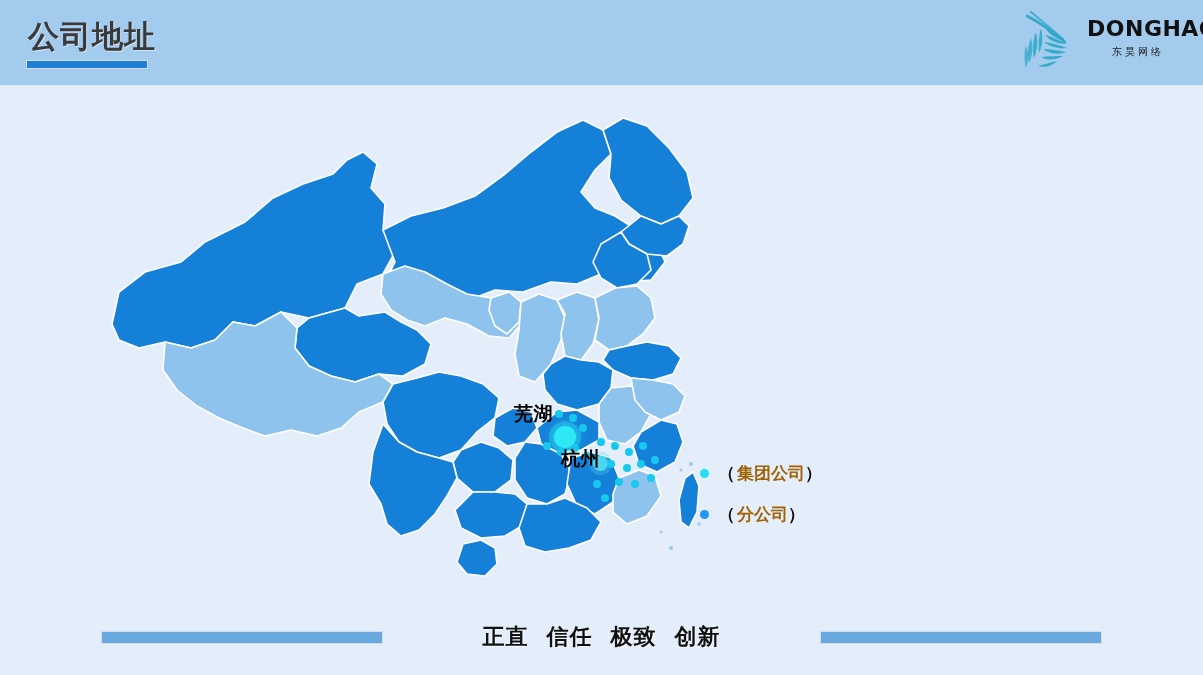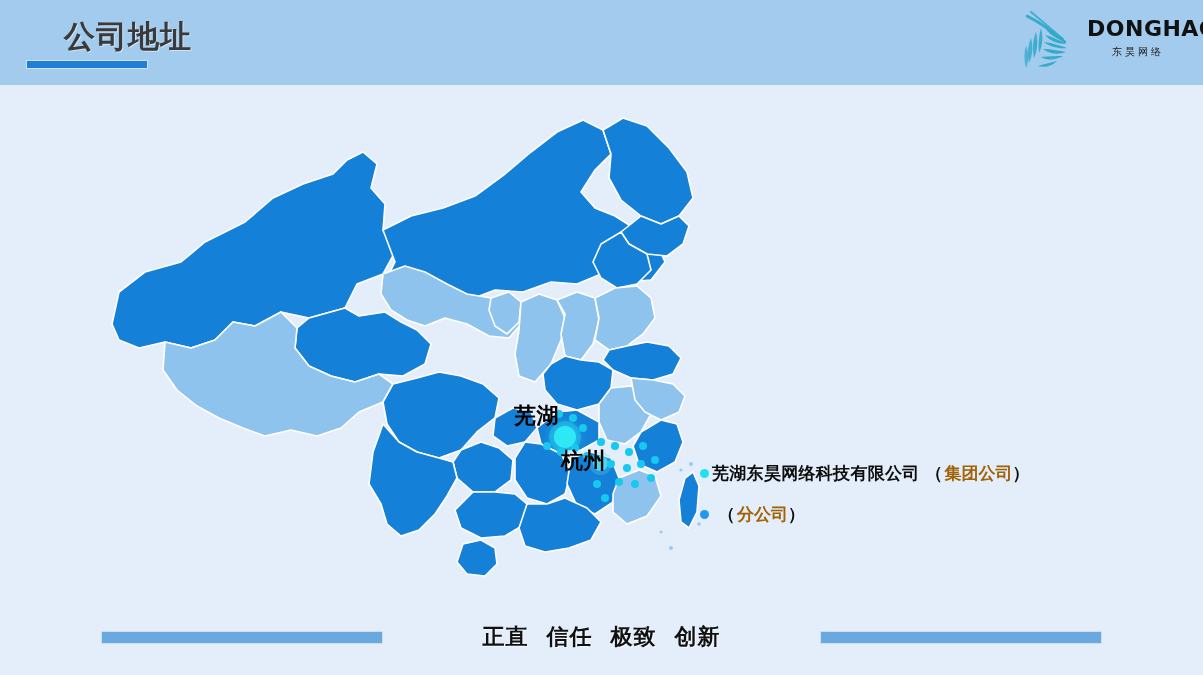--- a/index.html
+++ b/index.html
@@ -32,21 +32,20 @@
   .page-title {
     position: absolute;
     left: 28px;
     top: 17px;
     font-size: 31px;
     font-weight: bold;
     color: #3a3a3a;
     letter-spacing: 1px;
     line-height: 38px;
     text-shadow: 1px 1px 0 rgba(255,255,255,0.45);
-    margin-left: 36px;
   }
   .title-underline {
     position: absolute;
     left: 26px;
     top: 60px;
     width: 122px;
     height: 9px;
     background: #1f7fd6;
     border: 1px solid #cfe0f2;
     box-sizing: border-box;
@@ -94,21 +93,21 @@
     position: absolute;
     left: 95px;
     top: 112px;
     width: 610px;
     height: 490px;
   }
   .map-wrap svg { display: block; }
 
   .city-label {
     position: absolute;
-    font-size: 22px;
+    font-size: 19px;
     font-weight: bold;
     color: #000;
     letter-spacing: 0.5px;
     white-space: nowrap;
   }
   .label-wuhu { left: 514px; top: 401px; }
   .label-hangzhou { left: 561px; top: 446px; }
 
   
   .marker {
@@ -325,21 +324,20 @@
     <div class="office-dot" style="left:506px; top:382px;"></div>
   </div>
 
   <div class="city-label label-wuhu">芜湖</div>
   <div class="city-label label-hangzhou">杭州</div>
 
   <div class="legend">
 
     <div class="legend-row">
       <span class="legend-bullet" style="background:#22e0f0;"></span>
-      <span class="legend-text">芜湖东昊网络科技有限公司</span>
       <span class="paren">&nbsp;（</span>
       <span class="legend-tag">集团公司</span>
       <span class="paren">）</span>
     </div>
 
     <div class="legend-row">
       <span class="legend-bullet" style="background:#2196f3;"></span>
       <span class="paren">&nbsp;（</span>
       <span class="legend-tag">分公司</span>
       <span class="paren">）</span>

